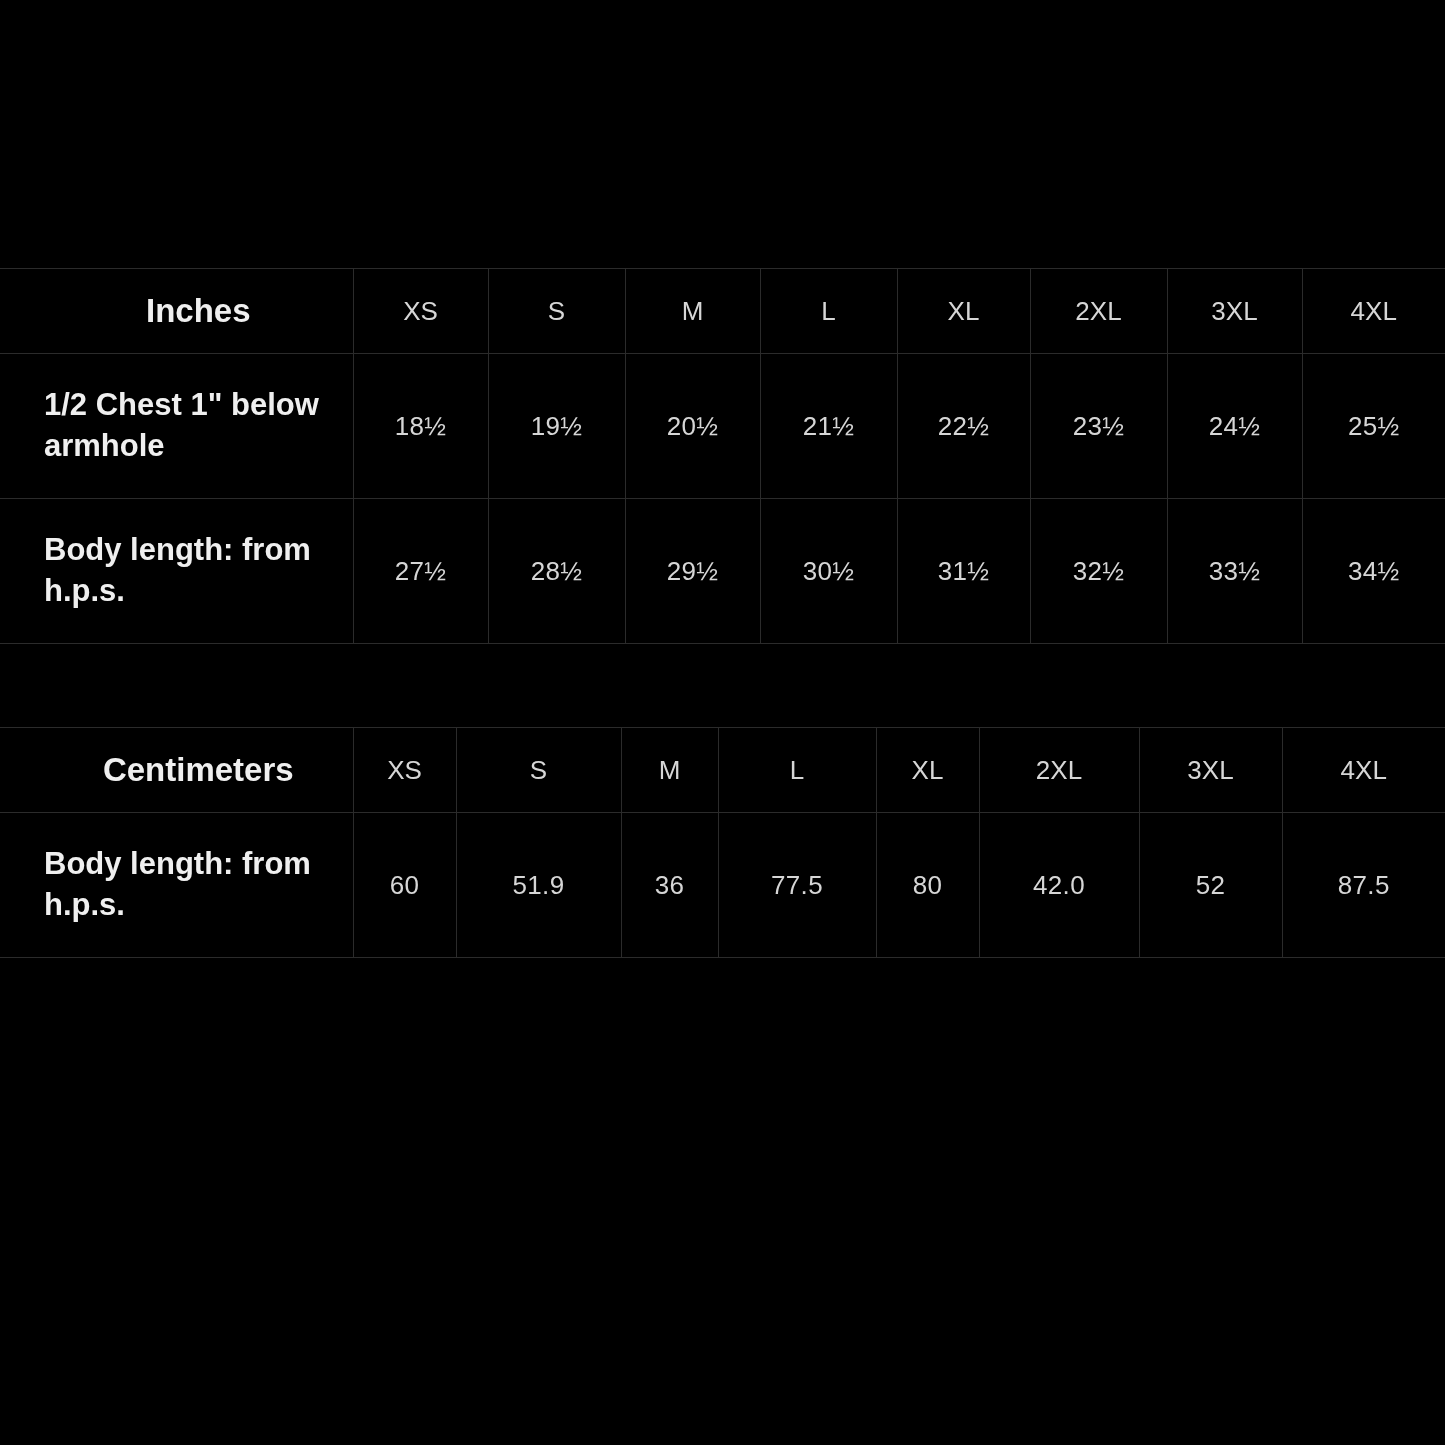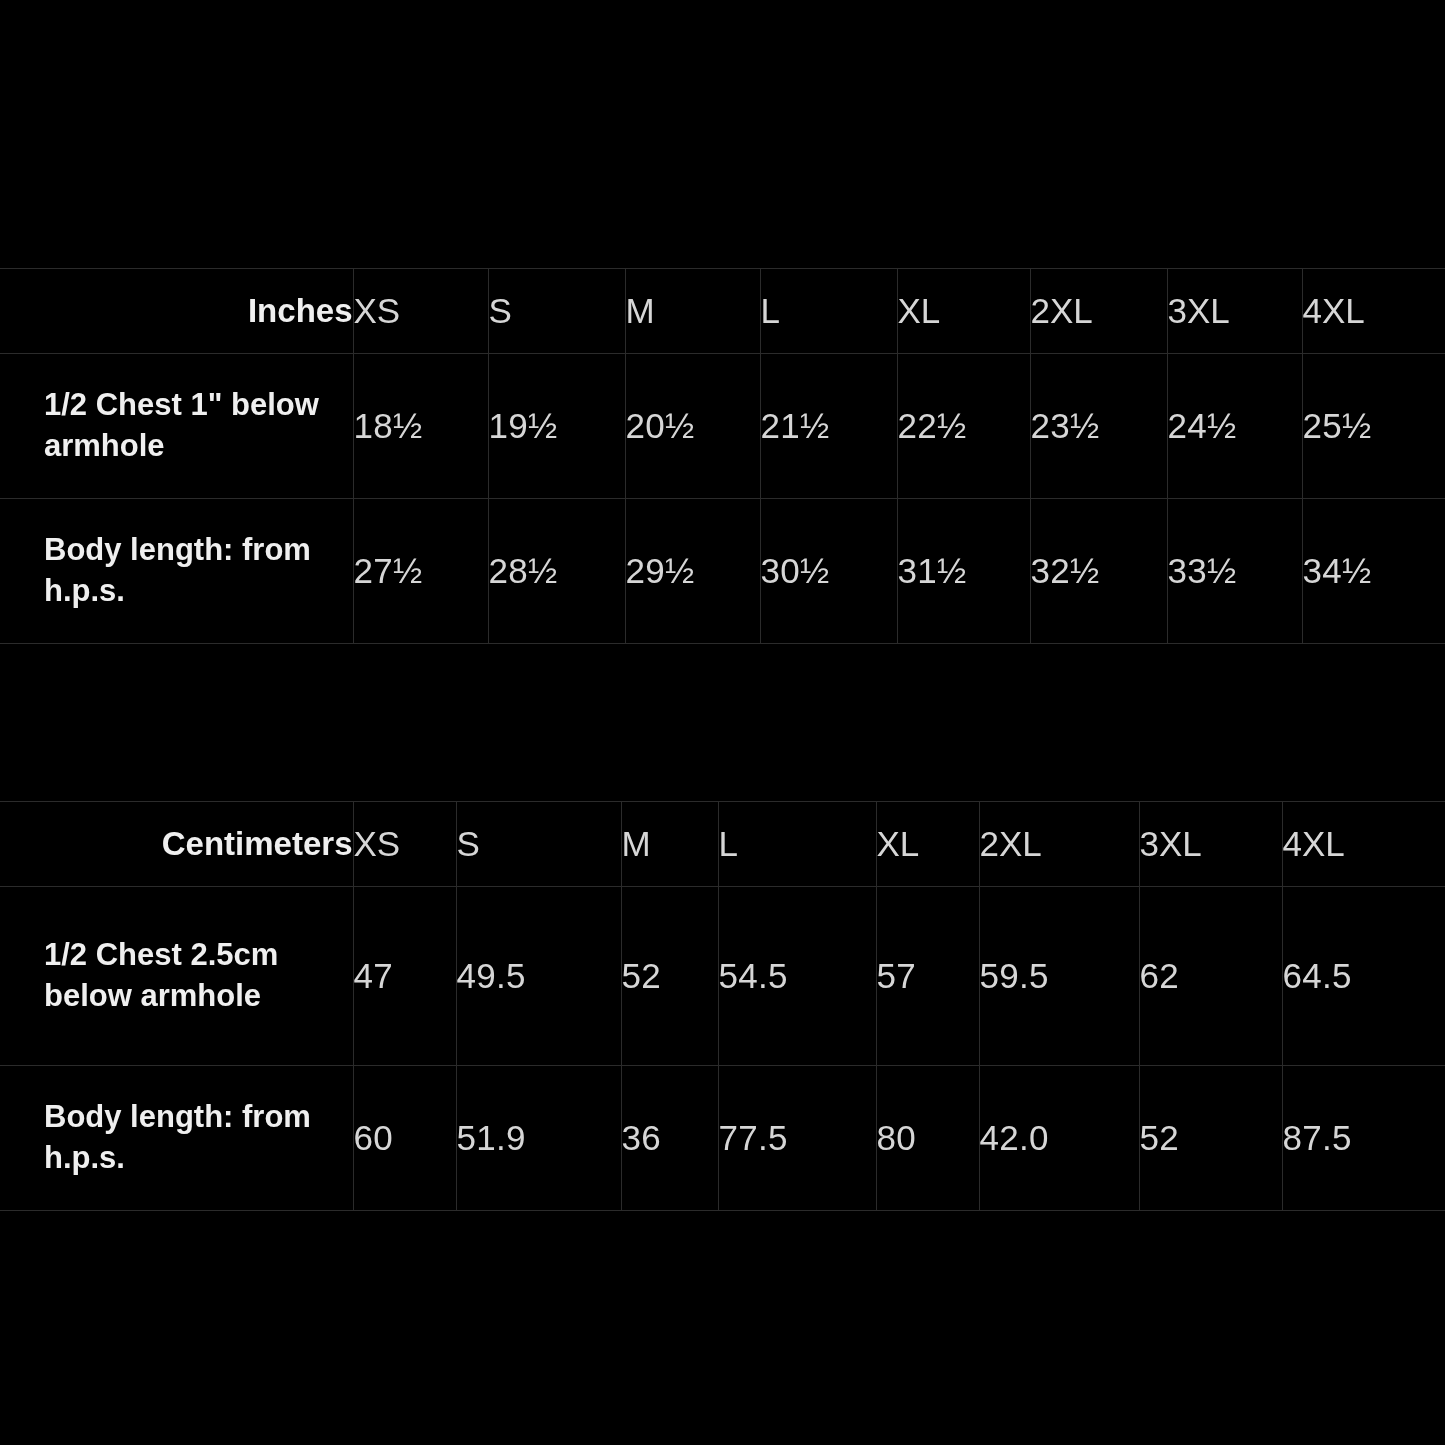--- a/index.html
+++ b/index.html
@@ -20,35 +20,36 @@
     height: 1445px;
     background: #000000;
   }
 
   .table-wrap {
     position: absolute;
     left: 0;
     width: 1445px;
   }
   #inches-table-wrap { top: 268px; }
-  #cm-table-wrap { top: 801px; border-radius: 31px; }
+  #cm-table-wrap { top: 727px; border-radius: 31px; }
 
   table.size-table {
     width: 1445px;
     border-collapse: collapse;
     table-layout: fixed;
   }
   table.size-table td, table.size-table th {
     border-bottom: 1px solid #2b2b2b;
     border-right: 1px solid #2b2b2b;
     padding: 0;
+    text-align: center;
     vertical-align: middle;
     font-weight: 400;
     color: #d6d6d6;
-    font-size: 35px;
+    font-size: 26px;
   }
   table.size-table tr:first-child td,
   table.size-table tr:first-child th {
     border-top: 1px solid #2b2b2b;
   }
   table.size-table td:last-child,
   table.size-table th:last-child {
     border-right: none;
   }
 
@@ -58,21 +59,21 @@
     padding-left: 44px !important;
     padding-right: 14px !important;
     font-weight: bold !important;
     color: #efefef !important;
     font-size: 31px !important;
     line-height: 1.32;
   }
 
   .hdr-row td { height: 84px; }
   .hdr-unit {
-    text-align: right;
+    text-align: left;
     padding-left: 44px !important;
     font-weight: bold !important;
     color: #efefef !important;
     font-size: 33px !important;
   }
   .hdr-size {
     font-size: 33px;
     color: #dcdcdc;
   }
 
@@ -158,31 +159,20 @@
           <td class="hdr-unit">Centimeters</td>
           <td class="hdr-size">XS</td>
           <td class="hdr-size">S</td>
           <td class="hdr-size">M</td>
           <td class="hdr-size">L</td>
           <td class="hdr-size">XL</td>
           <td class="hdr-size">2XL</td>
           <td class="hdr-size">3XL</td>
           <td class="hdr-size">4XL</td>
         </tr>
-        <tr class="tall-row">
-          <td class="lblcell">1/2 Chest 2.5cm below armhole</td>
-          <td class="val">47</td>
-          <td class="val">49.5</td>
-          <td class="val">52</td>
-          <td class="val">54.5</td>
-          <td class="val">57</td>
-          <td class="val">59.5</td>
-          <td class="val">62</td>
-          <td class="val">64.5</td>
-        </tr>
         <tr class="body-row">
           <td class="lblcell">Body length: from h.p.s.</td>
           <td class="val">60</td>
           <td class="val">51.9</td>
           <td class="val">36</td>
           <td class="val">77.5</td>
           <td class="val">80</td>
           <td class="val">42.0</td>
           <td class="val">52</td>
           <td class="val">87.5</td>

